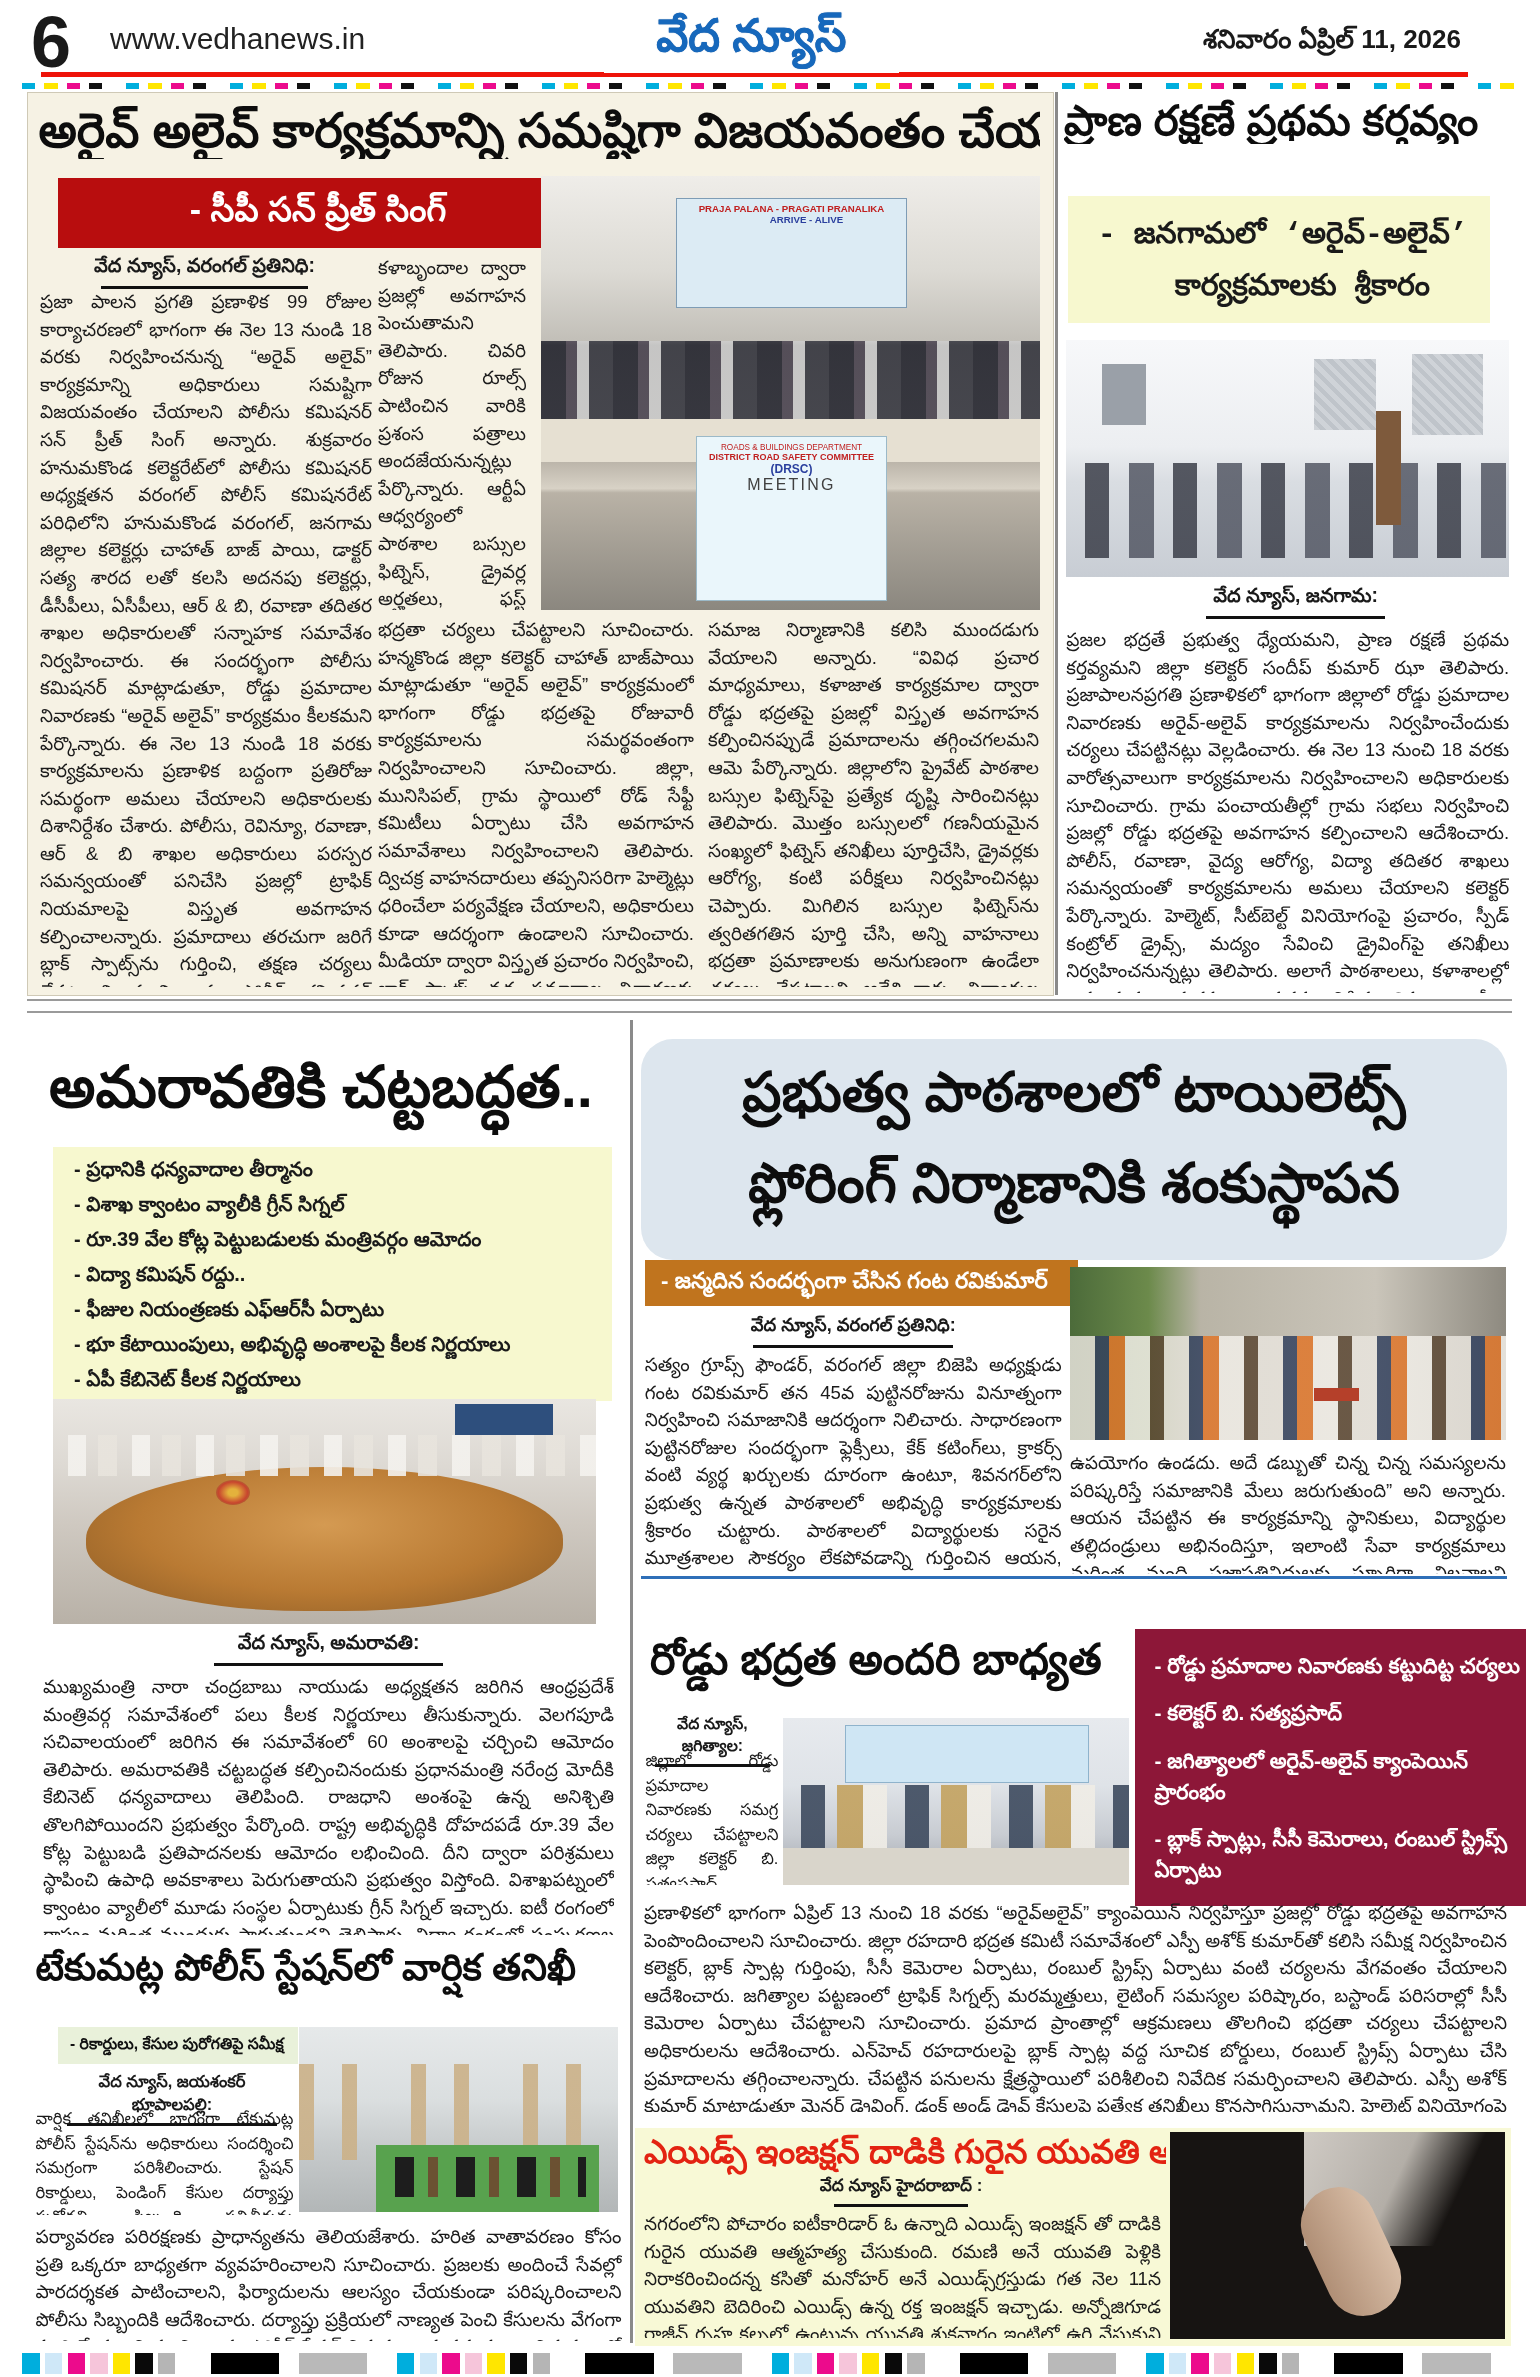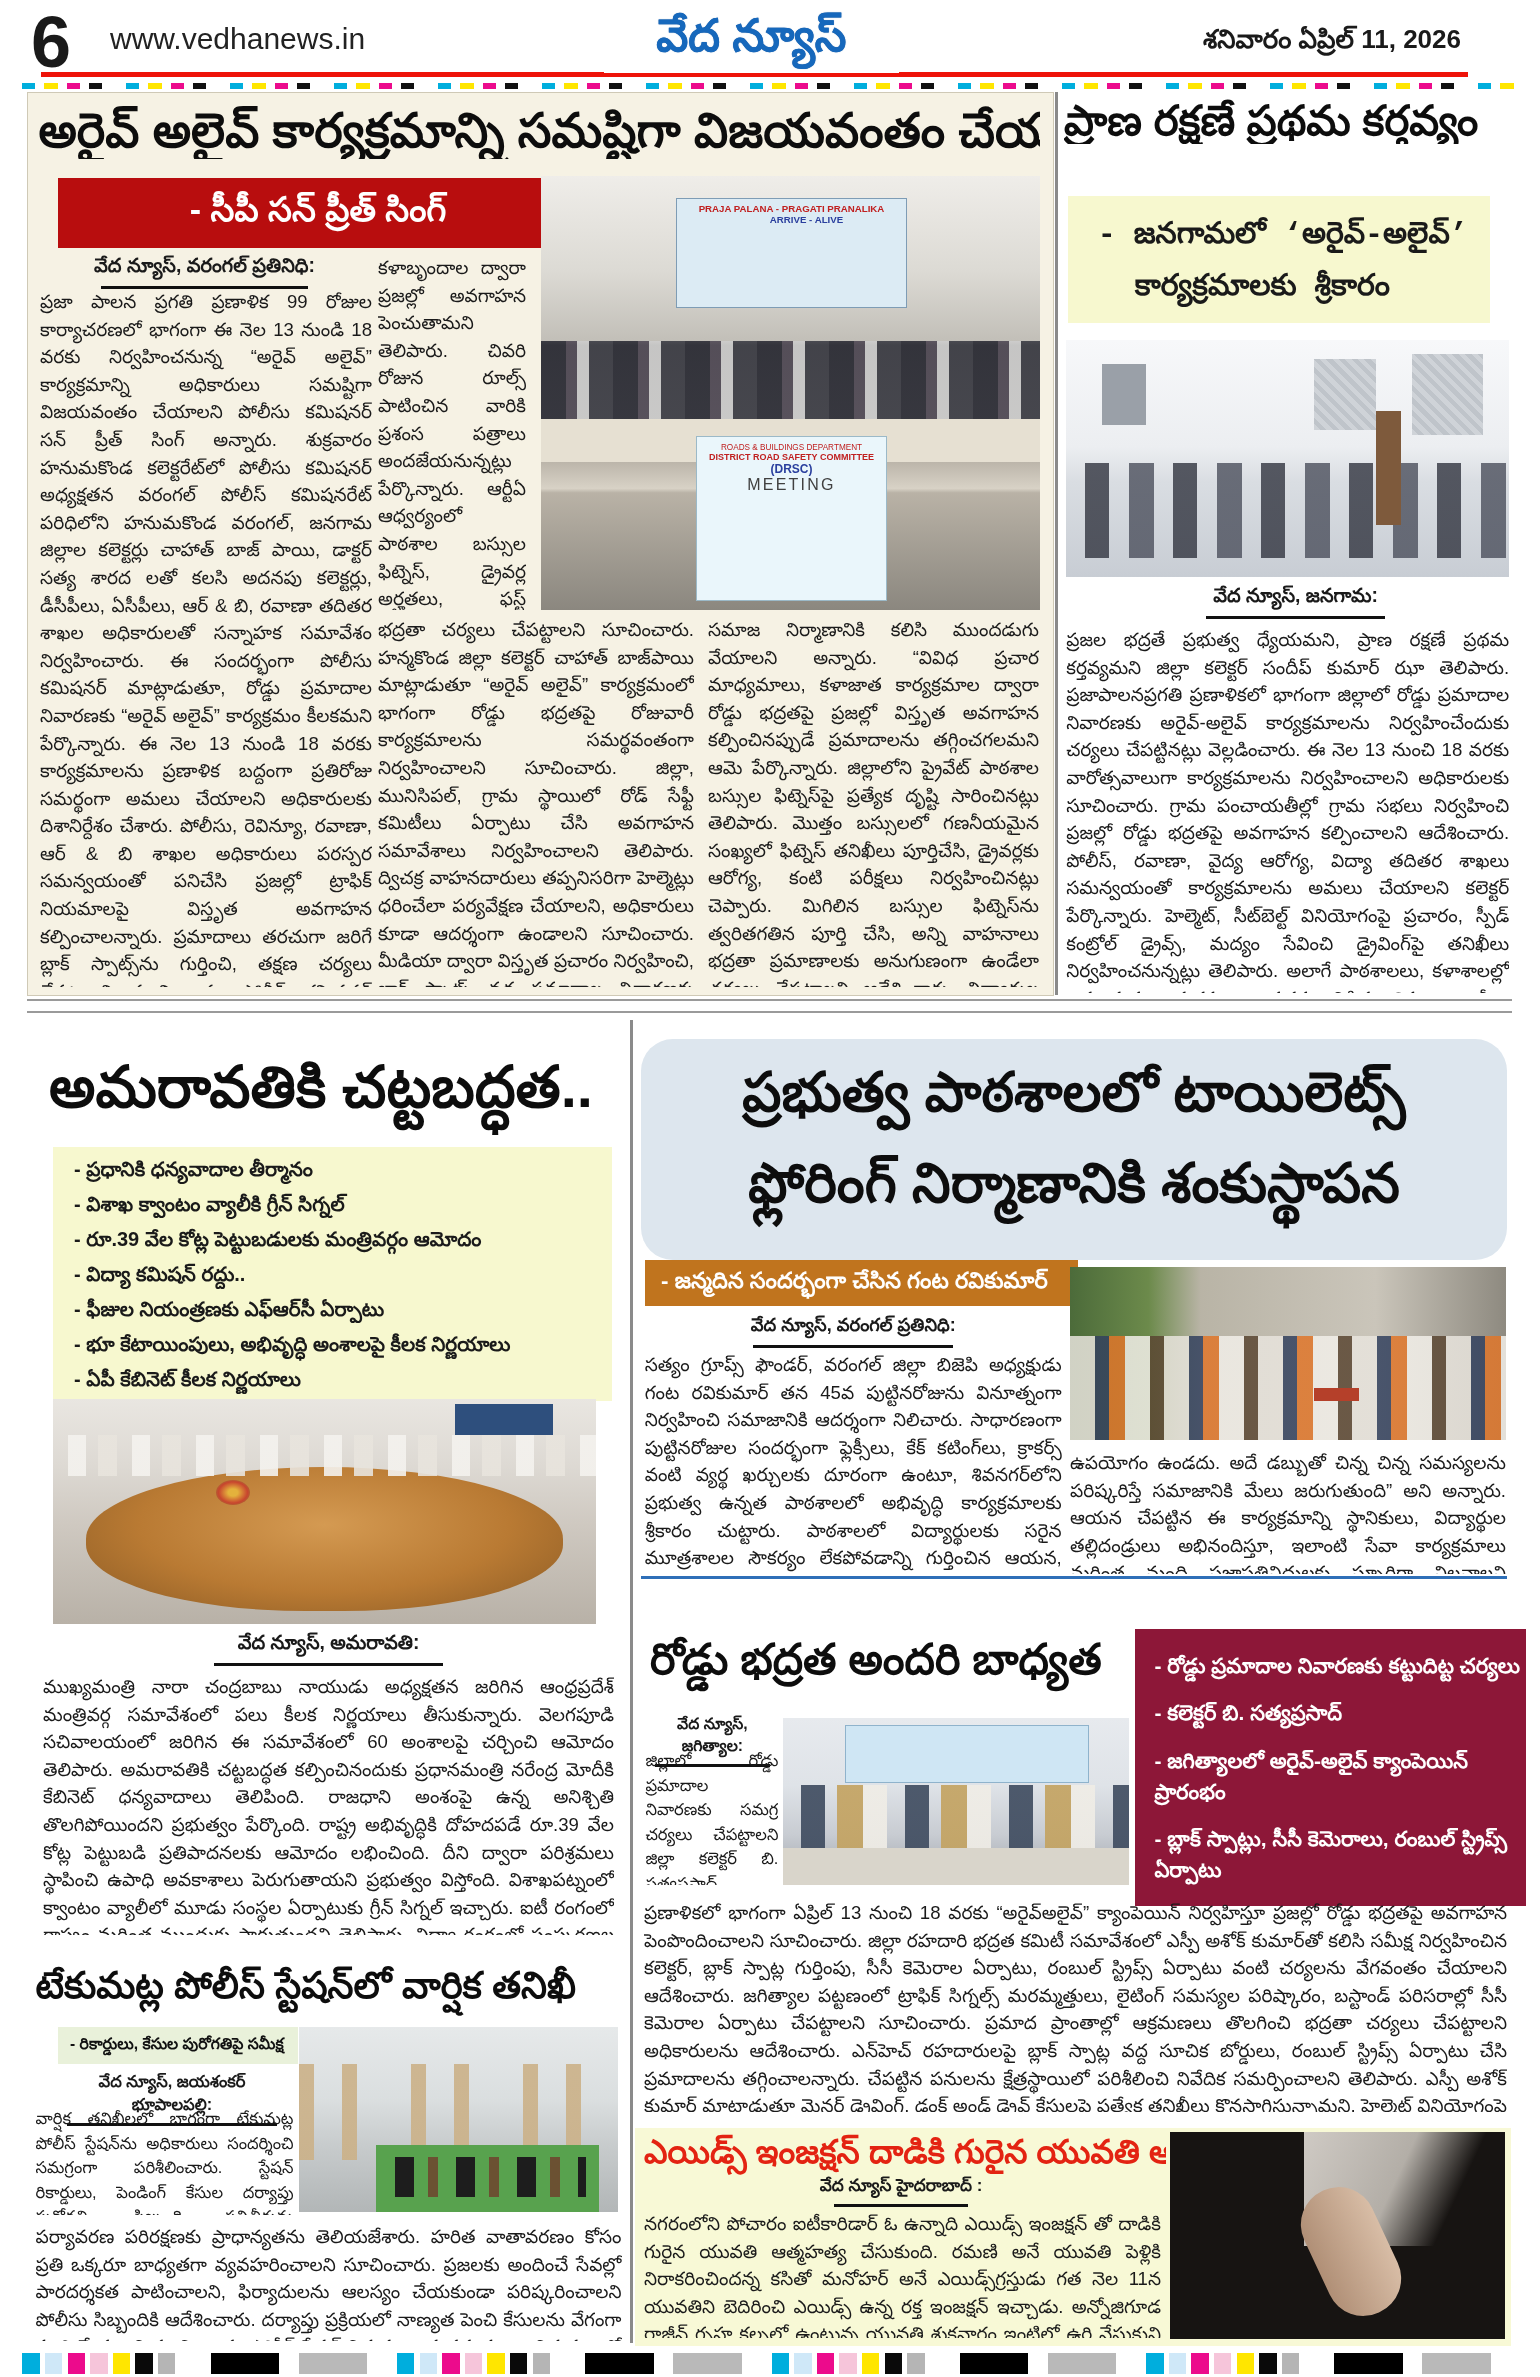--- a/index.html
+++ b/index.html
@@ -81,21 +81,21 @@
     <div class="abs bodytxt just" style="left:350px;top:523px;width:316px;height:371px;">భద్రతా చర్యలు చేపట్టాలని సూచించారు. హన్మకొండ జిల్లా కలెక్టర్ చాహాత్ బాజ్‌పాయి మాట్లాడుతూ “అరైవ్ అలైవ్” కార్యక్రమంలో భాగంగా రోడ్డు భద్రతపై రోజువారీ కార్యక్రమాలను సమర్థవంతంగా నిర్వహించాలని సూచించారు. జిల్లా, మునిసిపల్, గ్రామ స్థాయిలో రోడ్ సేఫ్టీ కమిటీలు ఏర్పాటు చేసి అవగాహన సమావేశాలు నిర్వహించాలని తెలిపారు. ద్విచక్ర వాహనదారులు తప్పనిసరిగా హెల్మెట్లు ధరించేలా పర్యవేక్షణ చేయాలని, అధికారులు కూడా ఆదర్శంగా ఉండాలని సూచించారు. మీడియా ద్వారా విస్తృత ప్రచారం నిర్వహించి, బ్లాక్ స్పాట్స్ వద్ద ప్రమాదాల నివారణకు చర్యలు చేపట్టాలని ఆదేశించారు. ప్రైవేట్ పాఠశాల బస్సుల ఫిట్నెస్, డ్రైవర్ల అర్హతలపై దృష్టి పెట్టడంతో పాటు అవసరమైన కంటి అద్దాలు అందించేలా చర్యలు తీసుకోవాలని సంబంధిత శాఖలకు సూచించారు. వరంగల్ జిల్లా కలెక్టర్ డాక్టర్ సత్యశారద మాట్లాడుతూ బ్లాక్ స్పాట్స్‌పై ప్రత్యేక దృష్టి సారించి రోడ్డు ప్రమాదాల నివారణకు కట్టుబడి ఉండాలని, ‘అరైవ్ అలైవ్’ కార్యక్రమం ద్వారా సురక్షిత</div>
     <div class="abs bodytxt just" style="left:680px;top:523px;width:331px;height:371px;">సమాజ నిర్మాణానికి కలిసి ముందడుగు వేయాలని అన్నారు. “వివిధ ప్రచార మాధ్యమాలు, కళాజాత కార్యక్రమాల ద్వారా రోడ్డు భద్రతపై ప్రజల్లో విస్తృత అవగాహన కల్పించినప్పుడే ప్రమాదాలను తగ్గించగలమని ఆమె పేర్కొన్నారు. జిల్లాలోని ప్రైవేట్ పాఠశాల బస్సుల ఫిట్నెస్‌పై ప్రత్యేక దృష్టి సారించినట్లు తెలిపారు. మొత్తం బస్సులలో గణనీయమైన సంఖ్యలో ఫిట్నెస్ తనిఖీలు పూర్తిచేసి, డ్రైవర్లకు ఆరోగ్య, కంటి పరీక్షలు నిర్వహించినట్లు చెప్పారు. మిగిలిన బస్సుల ఫిట్నెస్‌ను త్వరితగతిన పూర్తి చేసి, అన్ని వాహనాలు భద్రతా ప్రమాణాలకు అనుగుణంగా ఉండేలా చర్యలు చేపట్టాలని ఆదేశించారు. విద్యార్థుల భద్రతను అత్యంత ప్రాధాన్యతగా తీసుకుని సంబంధిత శాఖలు సమన్వయంతో పనిచేయాలని కలెక్టర్ సూచించారు. జనగామ జిల్లా కలెక్టర్ సందీప్ కుమార్ ఝా వీడియో కాన్ఫరెన్స్ ద్వారా హాజరై మాట్లాడుతూ, నేషనల్ హైవేపై ఎక్కువ ప్రమాదాలు జరుగుతున్న నేపథ్యంలో ప్రత్యేక చర్యలు అవసరమని తెలిపారు. ప్రమాదాలున్న ప్రాంతాలను గుర్తించి తక్షణ నివారణ చర్యలు చేపట్టాలని సూచించారు. ఈ సమావేశంలో డిపిపి లు రాజమహేంద్ర నాయక్, దార కవిత, అంకిత్ కుమార్, ప్రభాకర్ రావు, అదనపు కలెక్టర్లు ఎన్. రవి, సంధ్యారాణి, వై వి గణేష్, ఆర్ అండ్ బి, రవాణా, రెవెన్యూ, విద్యుత్, ఆర్టీసీ, సంబంధిత శాఖల జిల్లా అధికారులు, తదితరులు పాల్గొన్నారు.</div>
   </div>
 
   <div class="abs v-div" style="left:1055px;top:92px;height:903px;"></div>
 
   <div class="abs" style="left:1064px;top:92px;width:447px;height:903px;">
     <div class="abs headline" style="left:0;top:6px;width:447px;font-size:42px;line-height:1.1;white-space:nowrap;overflow:hidden;">ప్రాణ రక్షణే ప్రథమ కర్తవ్యం</div>
     <div class="abs yellowbox" style="left:3.7px;top:104px;width:422px;height:127px;font-family:Liberation Mono, monospace;">
       <div style="font-size:30px;font-weight:bold;margin:21px 0 0 30px;">- జనగామలో ‘అరైవ్-అలైవ్’</div>
-      <div style="font-size:30px;font-weight:bold;margin:12px 0 0 67px;">కార్యక్రమాలకు శ్రీకారం</div>
+      <div style="font-size:30px;font-weight:bold;margin:12px 0 0 107px;">కార్యక్రమాలకు శ్రీకారం</div>
     </div>
 
     <div class="abs photo" style="left:2.2px;top:248px;width:443px;height:237px;background:linear-gradient(#f7f8fa 0%,#eceef1 45%,#d9dde2 60%,#c8cdd4 100%);">
       <div class="abs" style="left:8%;top:10%;width:10%;height:26%;background:#9aa0a8;"></div>
       <div class="abs" style="left:56%;top:8%;width:14%;height:30%;background:repeating-linear-gradient(45deg,#cfd3d8 0 4.5px,#bfc4ca 4.5px 9px);"></div>
       <div class="abs" style="left:78%;top:6%;width:16%;height:34%;background:repeating-linear-gradient(45deg,#cfd3d8 0 4.5px,#bfc4ca 4.5px 9px);"></div>
       <div class="abs" style="left:0;top:52%;width:100%;height:40%;background:repeating-linear-gradient(90deg,transparent 0 19.4px,#31343f 19.4px 43px,transparent 43px 63px,#4b4f5c 63px 88px);opacity:.8;"></div>
       <div class="abs" style="left:70%;top:30%;width:25px;height:48%;background:#7e5a3c;"></div>
     </div>
     <div class="abs dateline" style="left:8px;top:492px;width:447px;">
@@ -180,21 +180,21 @@
     </div>
     <div class="abs bodytxt just" style="left:9px;top:82px;width:517px;height:128px;">నగరంలోని పోచారం ఐటీకారిడార్ ఓ ఉన్నాది ఎయిడ్స్ ఇంజక్షన్ తో దాడికి గురైన యువతి ఆత్మహత్య చేసుకుంది. రమణి అనే యువతి పెళ్లికి నిరాకరించిందన్న కసితో మనోహర్ అనే ఎయిడ్స్‌గ్రస్తుడు గత నెల 11న యువతిని బెదిరించి ఎయిడ్స్ ఉన్న రక్త ఇంజక్షన్ ఇచ్చాడు. అన్నోజిగూడ రాజీవ్ గృహ కల్పలో ఉంటున్న యువతి శుక్రవారం ఇంటిలో ఉరి వేసుకుని ఆత్మహత్య చేసుకుంది. కాగా ఈ ఘటనలో ఇప్పటికే నిందితుడు మనోహర్ ప్రస్తుతం జైలులో ఉన్నాడు.</div>
 
     <div class="abs photo" style="left:535px;top:3.7px;width:335px;height:207px;background:#171412;">
       <div class="abs" style="left:40%;top:0;width:60%;height:55%;background:linear-gradient(115deg,#cfcac4 0%,#b3aea7 45%,transparent 72%);"></div>
       <div class="abs" style="left:34%;top:40%;width:40%;height:75px;border-radius:37px;background:linear-gradient(#d8bda6,#b08f76);transform:rotate(65deg);"></div>
     </div>
   </div>
 
   <div class="abs" style="left:28px;top:1938px;width:601px;height:406px;">
-    <div class="abs headline" style="left:7.5px;top:9px;width:589px;font-size:37px;white-space:nowrap;overflow:hidden;margin-top:18px;">టేకుమట్ల పోలీస్ స్టేషన్‌లో వార్షిక తనిఖీ</div>
+    <div class="abs headline" style="left:7.5px;top:9px;width:589px;font-size:37px;white-space:nowrap;overflow:hidden;">టేకుమట్ల పోలీస్ స్టేషన్‌లో వార్షిక తనిఖీ</div>
     <div class="abs greenbox" style="left:30px;top:89px;width:228px;height:37px;font-size:15.7px;padding-left:12px;">- రికార్డులు, కేసుల పురోగతిపై సమీక్ష</div>
     <div class="abs dateline" style="left:30px;top:134px;width:228px;font-size:16.4px;">
       <span>వేద న్యూస్, జయశంకర్ భూపాలపల్లి:</span><span class="ul" style="width:92%;"></span>
     </div>
     <div class="abs smalltxt just" style="left:7.5px;top:168px;width:258px;height:109px;">వార్షిక తనిఖీలలో భాగంగా టేకుమట్ల పోలీస్ స్టేషన్‌ను అధికారులు సందర్శించి సమగ్రంగా పరిశీలించారు. స్టేషన్ రికార్డులు, పెండింగ్ కేసుల దర్యాప్తు పురోగతి, సిబ్బంది పనితీరును సమీక్షించారు. ఈ సందర్భంగా స్టేషన్ పరిసరాల్లో మొక్క నాటి</div>
 
     <div class="abs photo" style="left:271px;top:89px;width:319px;height:185px;background:linear-gradient(#e6e9ea 0%,#dadedf 40%,#c6cacb 66%,#b2b6b7 100%);">
       <div class="abs" style="left:0;top:20%;width:100%;height:52%;background:repeating-linear-gradient(90deg,#cbb188 0 15px,transparent 15px 43px,#cbb188 43px 58px,transparent 58px 112px);opacity:.9;"></div>
       <div class="abs" style="left:24%;top:64%;width:70%;height:36%;background:#58a24e;"></div>
       <div class="abs" style="left:30%;top:70%;width:60%;height:22%;background:repeating-linear-gradient(90deg,#1d1d1d 0 19.4px,transparent 19.4px 33px,#6b5132 33px 43px,transparent 43px 61px);"></div>

